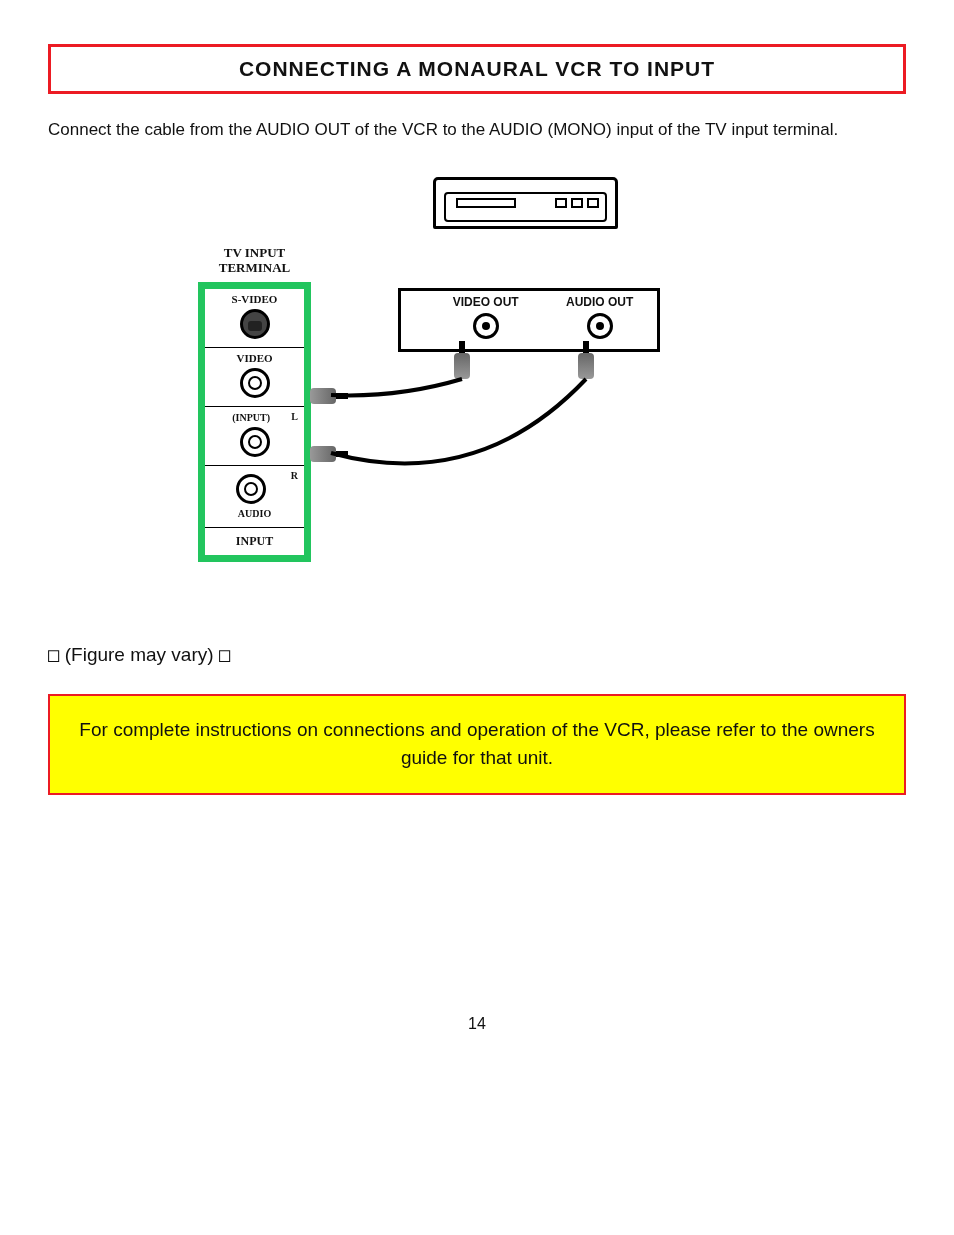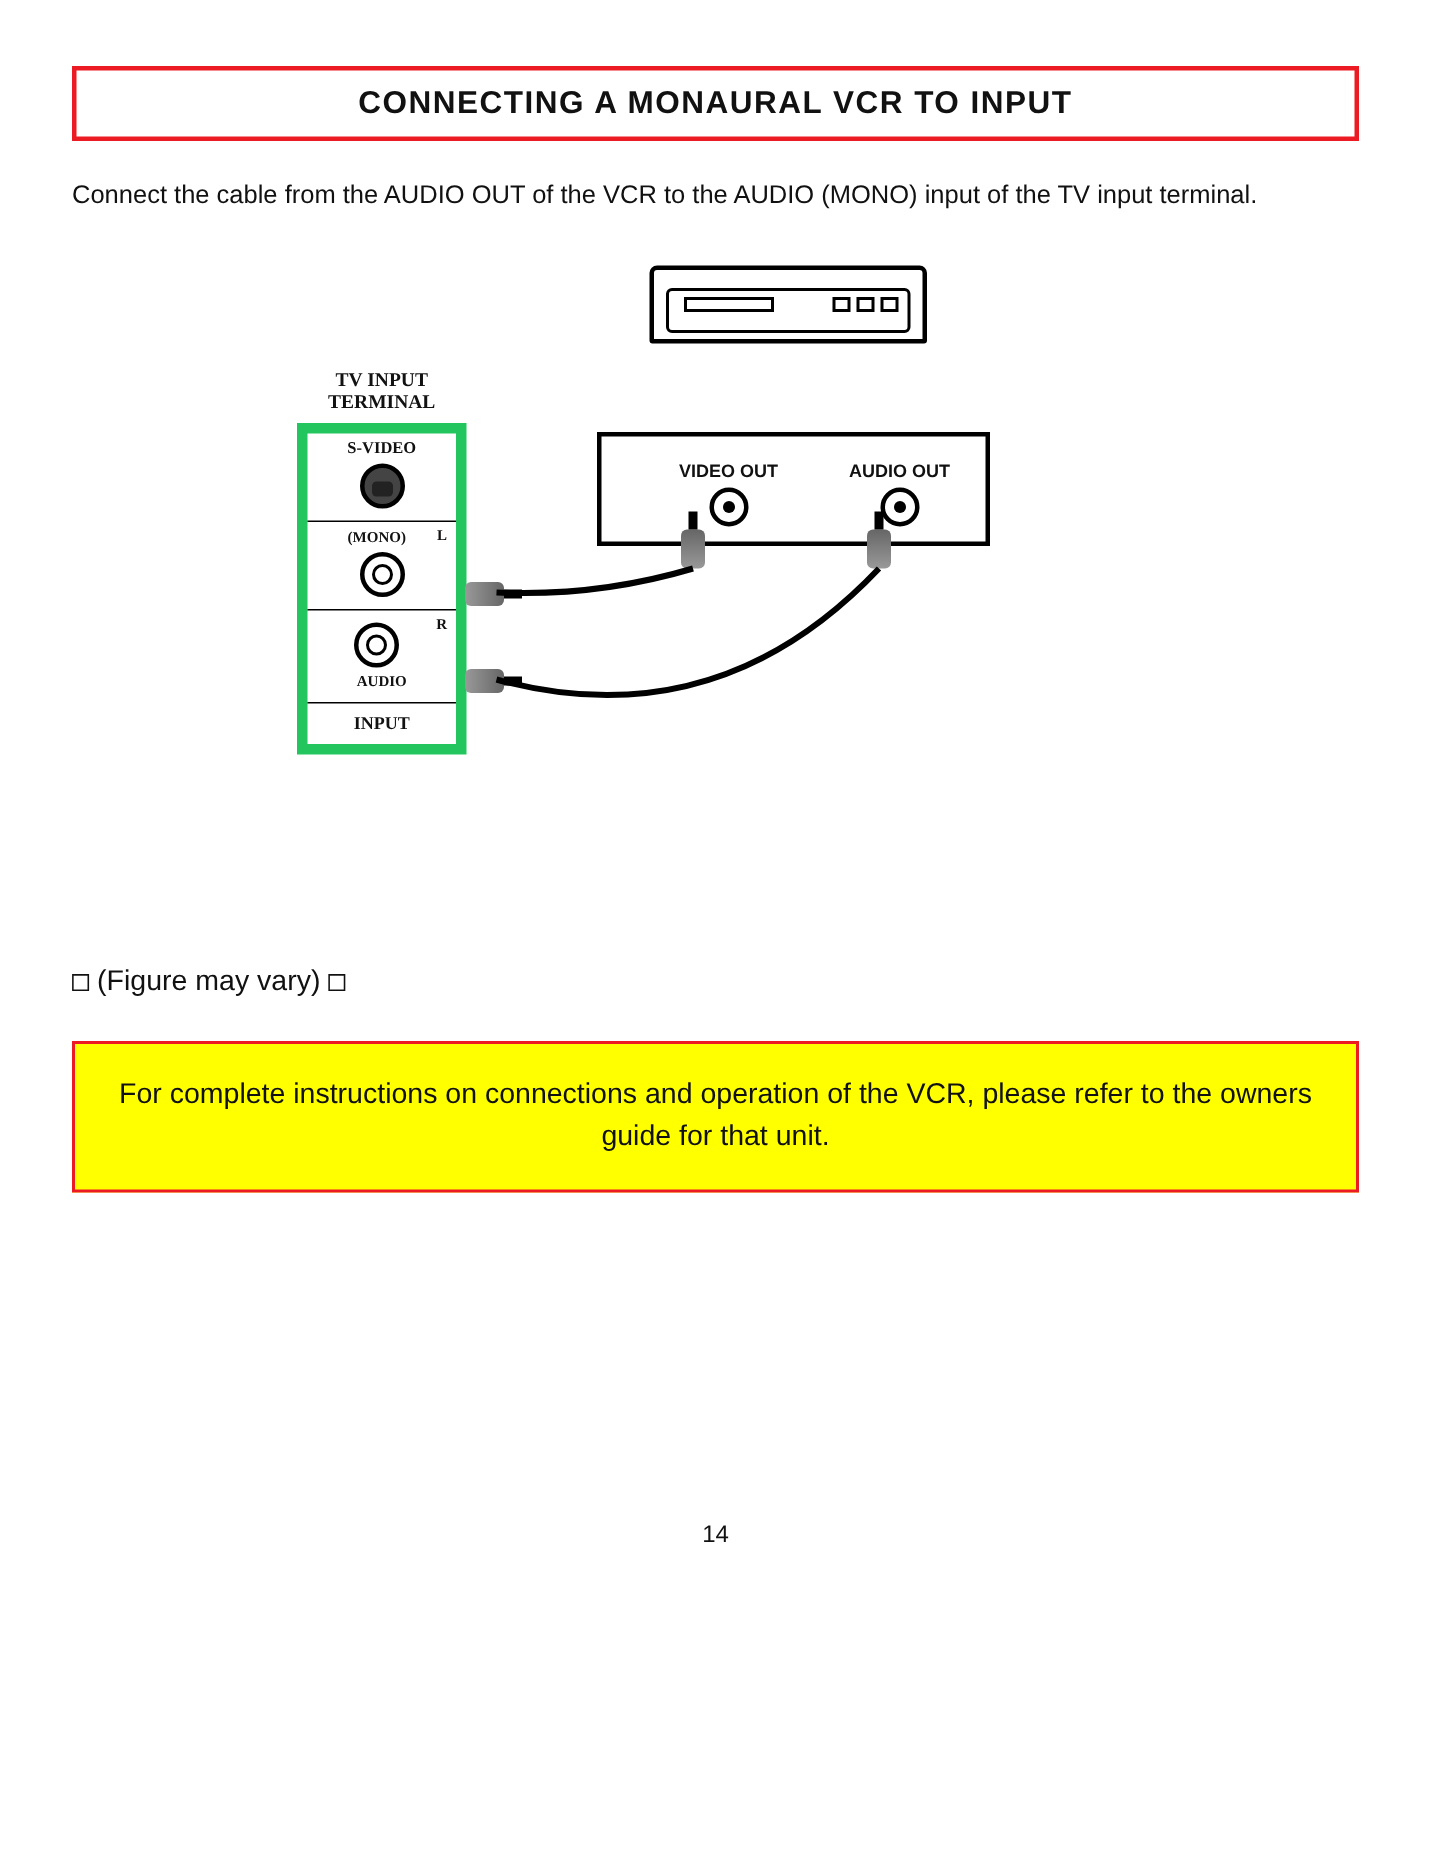--- a/index.html
+++ b/index.html
@@ -75,21 +75,21 @@
     .vcr-panel {
       position: absolute;
       left: 350px; top: 115px;
       width: 262px;
       border: 3px solid #000;
       padding-bottom: 10px;
       background: #fff;
     }
     .vcr-ports {
       display: flex; justify-content: space-around;
-      padding-top: 16px;
+      padding-top: 4px;
       margin-left: 28px;
     }
     .port-col { text-align: center; font-size: 12px; font-weight: bold; }
     .jack {
       margin: 4px auto 0;
       width: 26px; height: 26px;
       border: 3px solid #000;
       border-radius: 50%;
       display: flex; align-items: center; justify-content: center;
     }
@@ -235,21 +235,25 @@
       <div class="tv-title">
         <span>TV INPUT</span><br>
         <span>TERMINAL</span>
       </div>
       <div class="tv-panel">
         <div class="tv-row">
           <span>S-VIDEO</span>
           <div class="s-video"></div>
         </div>
         <div class="tv-row">
-          <span class="mono">(MONO)</span>
+          <span>VIDEO</span>
+          <div class="rca"></div>
+        </div>
+        <div class="tv-row">
+          <span class="mono">(INPUT)</span>
           <span class="mono" style="float:right">L</span>
           <div class="rca"></div>
         </div>
         <div class="tv-row">
           <span class="mono" style="float:right">R</span>
           <div class="rca"></div>
           <div style="font-size:10px;font-weight:bold;margin-top:4px;">AUDIO</div>
         </div>
         <div class="tv-row input-label">INPUT</div>
       </div>

